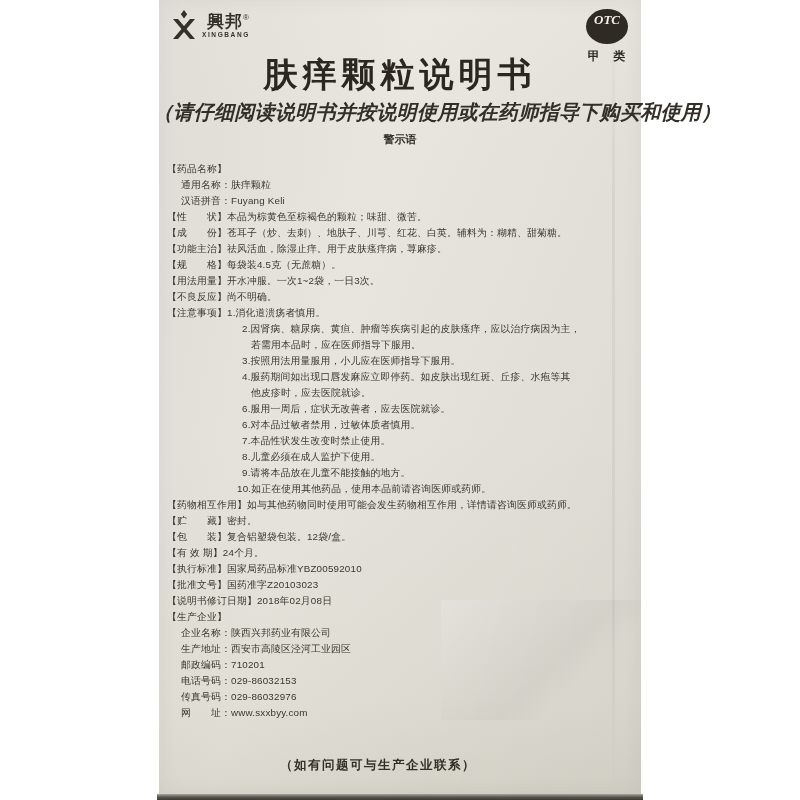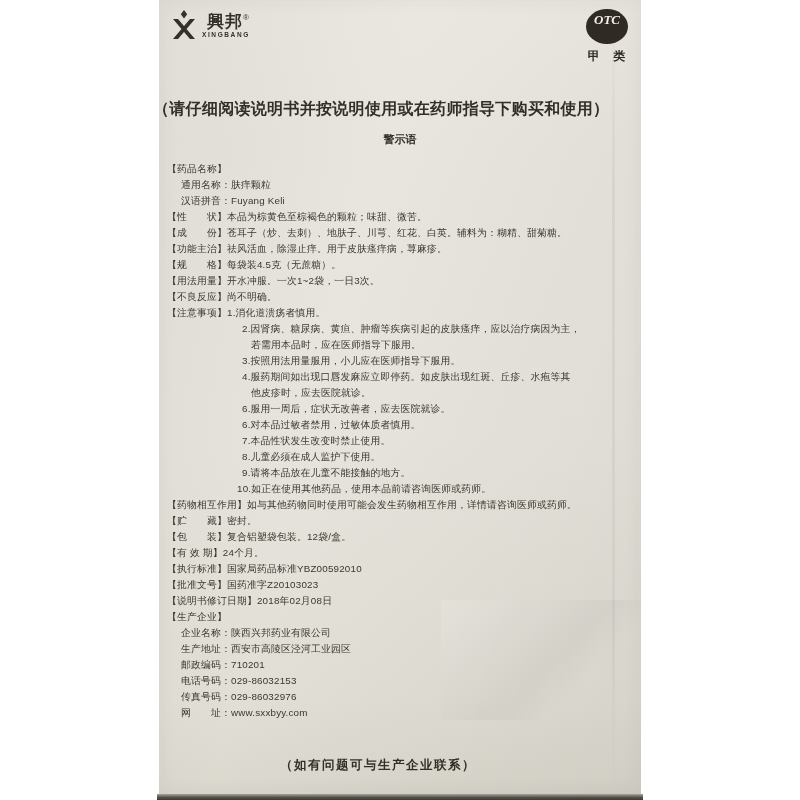--- a/index.html
+++ b/index.html
@@ -40,21 +40,21 @@
   .otc-oval{
     display:inline-block;background:#2f2a24;color:#f3f1ea;border-radius:50%;
     width:42px;height:35px;line-height:21px;
     font-family:"Liberation Serif","DejaVu Serif",serif;font-style:italic;font-weight:bold;font-size:13px;
   }
   .otc-class{margin-top:4px;font-size:12px;letter-spacing:5px;color:#2f2a24;font-weight:bold;white-space:nowrap;margin-left:4px;}
   
   .title{position:absolute;top:52px;left:0;right:0;text-align:center;
     font-size:34px;font-weight:bold;letter-spacing:5px;color:#2b2620;}
   .subtitle{position:absolute;top:99px;left:0;right:0;
-    font-size:16px;font-weight:bold;letter-spacing:0.3px;color:#332e27;transform:translateX(-6px);white-space:nowrap;}
+    font-size:20px;font-weight:bold;letter-spacing:0.3px;color:#332e27;transform:translateX(-6px);white-space:nowrap;font-style:italic;}
   .warning{position:absolute;top:132px;left:0;right:0;text-align:center;
     font-size:11px;font-weight:bold;color:#332e27;}
   
   .body-lines{position:absolute;top:161px;left:8px;right:8px;font-size:9.8px;line-height:16px;}
   .line{white-space:nowrap;letter-spacing:0.2px;}
   .line.sub{padding-left:14px;}
   .line.item{padding-left:75px;}
   .line.item10{padding-left:70px;}
   .line.wrap{padding-left:84px;}
   .footer{position:absolute;top:757px;left:0;right:0;text-align:center;
@@ -81,20 +81,21 @@
         <span class="logo-cn"><span>興邦</span><sup class="logo-reg">®</sup></span>
         <span class="logo-en">XINGBANG</span>
       </div>
     </div>
 
     <div class="otc">
       <div class="otc-oval">OTC</div>
       <div class="otc-class">甲 类</div>
     </div>
 
+    <div class="title">肤痒颗粒说明书</div>
     <div class="subtitle">（请仔细阅读说明书并按说明使用或在药师指导下购买和使用）</div>
     <div class="warning">警示语</div>
 
     <div class="body-lines">
         <div class="line label">【药品名称】</div>
         <div class="line sub">通用名称：肤痒颗粒</div>
         <div class="line sub">汉语拼音：Fuyang Keli</div>
         <div class="line label">【性　　状】本品为棕黄色至棕褐色的颗粒；味甜、微苦。</div>
         <div class="line label">【成　　份】苍耳子（炒、去刺）、地肤子、川芎、红花、白英。辅料为：糊精、甜菊糖。</div>
         <div class="line label">【功能主治】祛风活血，除湿止痒。用于皮肤瘙痒病，荨麻疹。</div>

